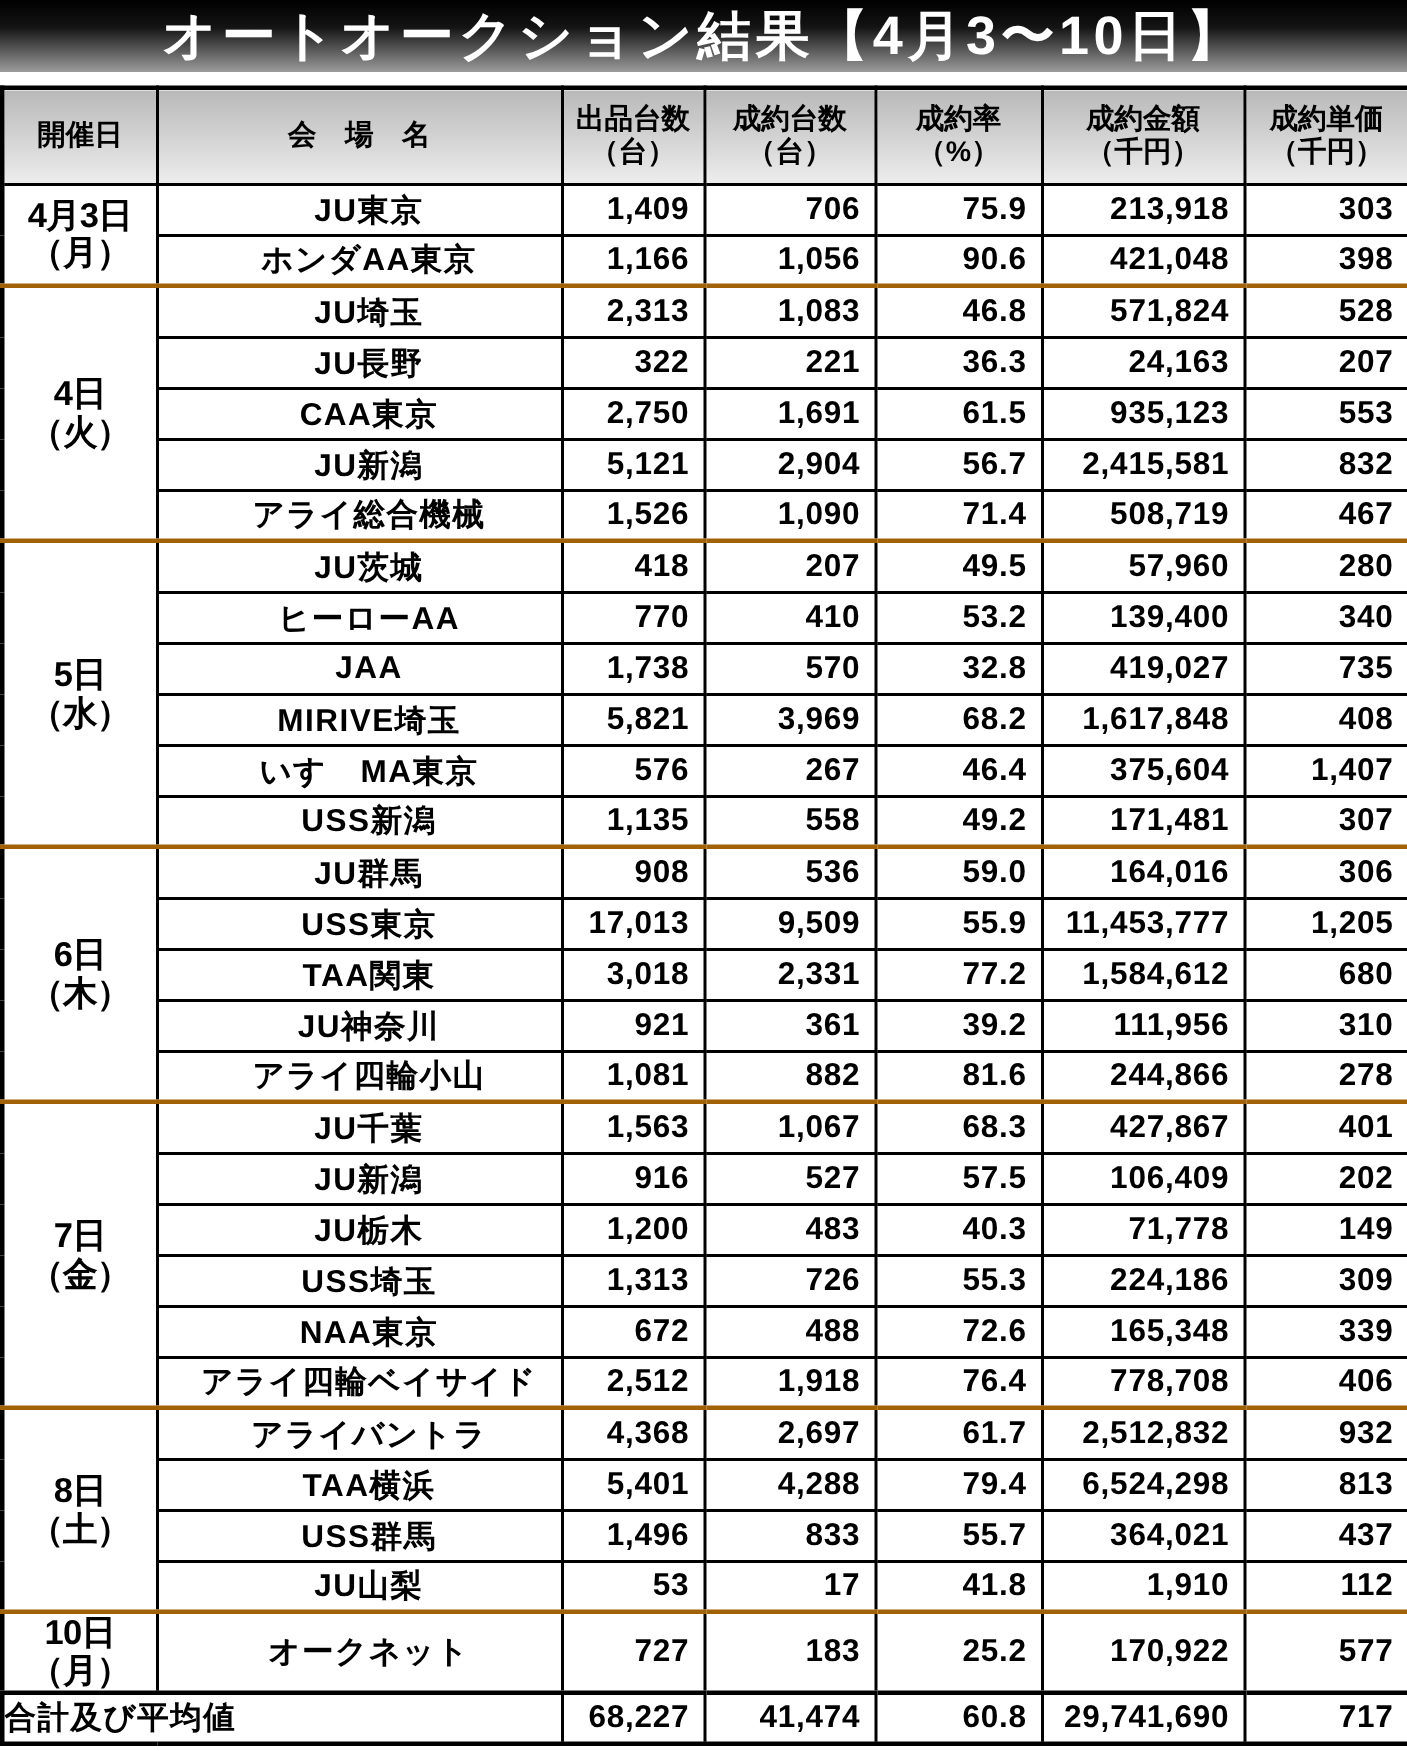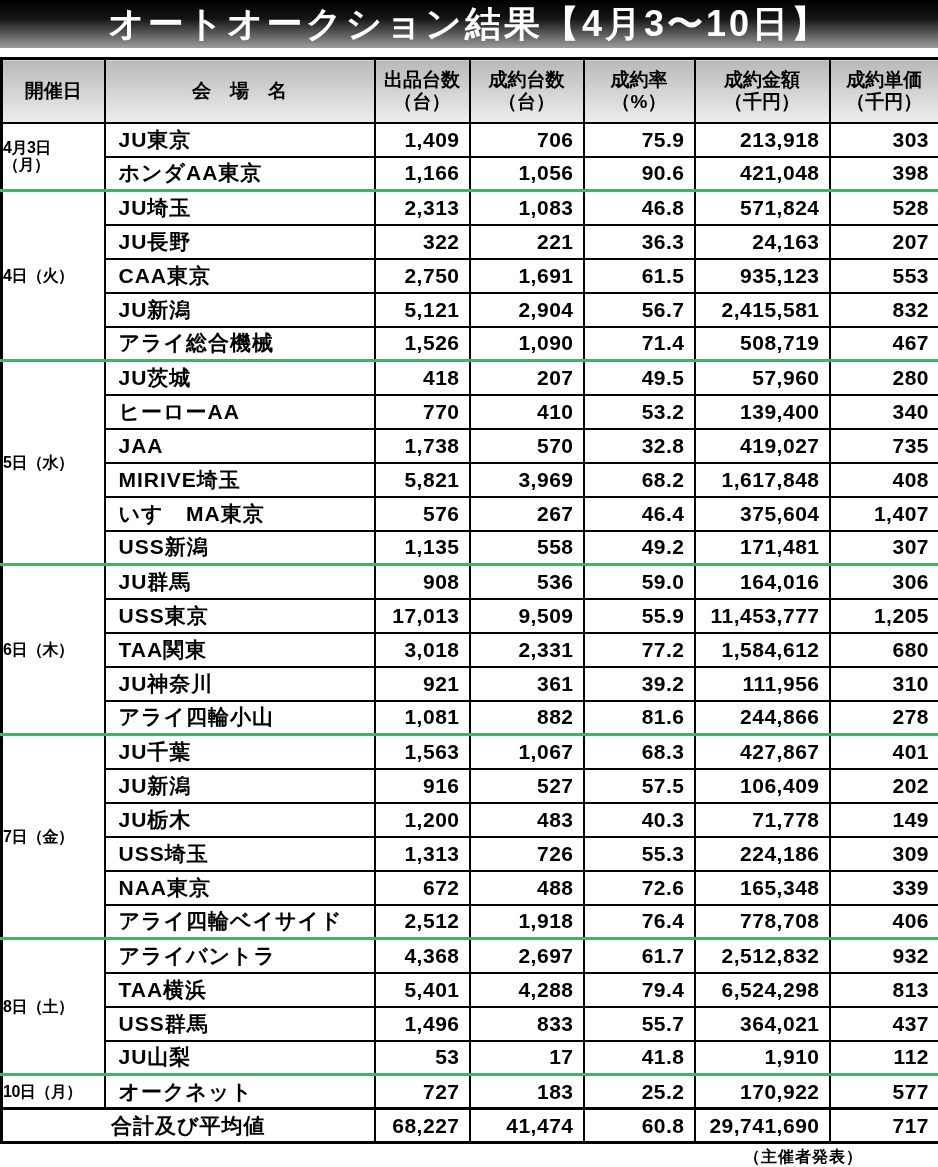--- a/index.html
+++ b/index.html
@@ -36,48 +36,47 @@
   th {
     height: 64px;
     background: linear-gradient(to bottom, #b9b9b9 0%, #ededed 100%);
     font-size: 19px;
     font-weight: bold;
     line-height: 1.15;
     text-align: center;
   }
   td { height: 34px; background: #ffffff; }
   td.date-cell {
-    text-align: left;
-    font-size: 16px;
+    text-align: center;
+    font-size: 23px;
     font-weight: bold;
     line-height: 1.1;
     vertical-align: middle;
     letter-spacing: -0.5px;
   }
   td.venue-cell {
-    text-align: left;
+    text-align: center;
     padding-left: 13px;
     font-size: 21px;
     font-weight: bold;
     letter-spacing: 1px;
     white-space: pre;
     border-radius: 10px;
   }
   td.num-cell {
     text-align: right;
     padding-right: 9px;
     font-size: 21px;
     font-weight: bold;
     font-family: "Liberation Sans", sans-serif;
     letter-spacing: 0.5px;
   }
-  tr.group-start td { border-top: 3px solid #22c55e; }
+  tr.group-start td { border-top: 3px solid #a16207; }
   tr.total-row td { border-top: 3px solid #000; }
   td.total-label-cell {
-    text-align: center;
     font-size: 21px;
     font-weight: bold;
     letter-spacing: 1px;
   }
   .footer-note {
     width: 868px;
     text-align: right;
     font-size: 16px;
     font-weight: bold;
     padding: 3px 5px 0 0;

